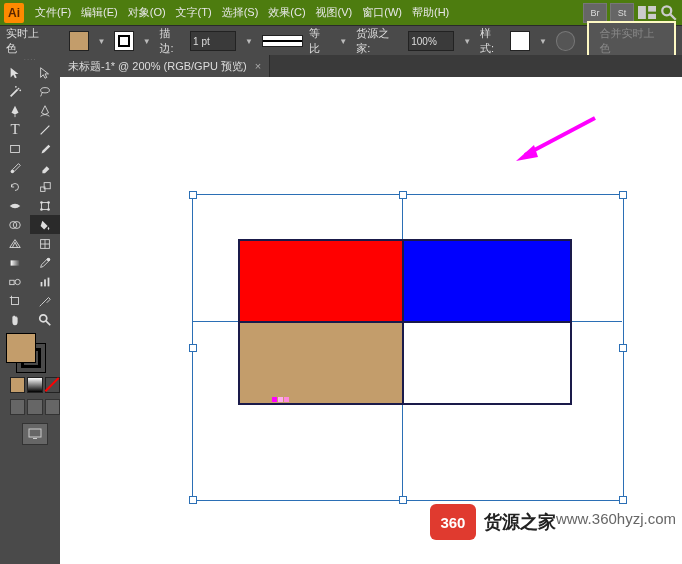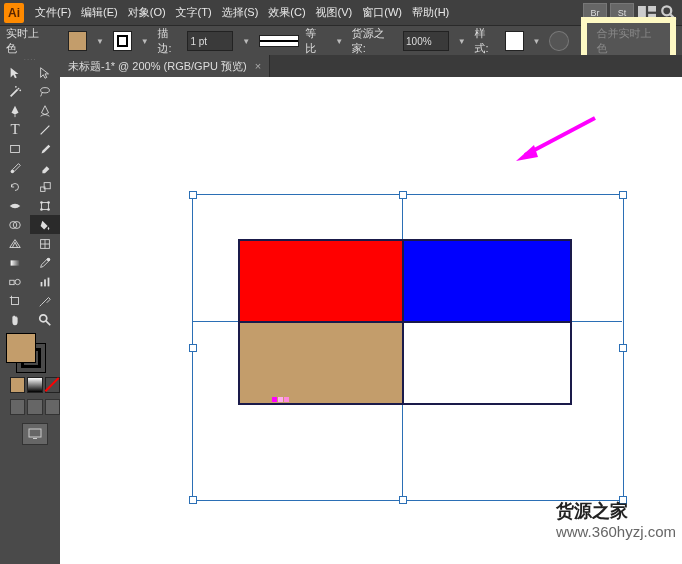--- a/index.html
+++ b/index.html
@@ -1,35 +1,35 @@
 <!DOCTYPE html>
 <html><head>
 <meta charset="utf-8">
 <style>
   html,body{margin:0;padding:0;width:682px;height:564px;background:#fff;font-family:"Microsoft YaHei",sans-serif;font-size:11px;color:#ccc;overflow:hidden}
   .app{width:682px;height:564px;position:relative;background:#fff}
-  .menubar{height:25px;background:#404040;display:flex;align-items:center;padding:0 4px;gap:0}
+  .menubar{height:25px;background:#4d7c0f;display:flex;align-items:center;padding:0 4px;gap:0}
   .ai-logo{width:20px;height:20px;background:#ff8a00;color:#5a2500;display:flex;align-items:center;justify-content:center;font-weight:bold;font-size:12px;border-radius:2px;margin-right:6px}
   .menu-item{color:#e8e8e8;padding:3px 5px;cursor:default;font-size:11px}
   .menu-spacer{flex:1}
   .menu-btn{width:22px;height:18px;background:#666;border:1px solid #777;display:flex;align-items:center;justify-content:center;font-size:9px;color:#ddd;margin-left:3px}
   .menu-icon{width:18px;height:14px;margin-left:4px;display:flex;align-items:center;justify-content:center}
   .controlbar{height:30px;background:#4a4a4a;border-top:1px solid #2a2a2a;display:flex;align-items:center;padding:0 6px;gap:6px}
   .ctrl-label{color:#ddd;font-size:11px}
   .swatch{width:18px;height:18px;border:1px solid #222}
   .fill-sw{background:#c39d6b}
   .stroke-sw{background:#fff;position:relative}
   .stroke-sw::after{content:"";position:absolute;inset:3px;border:2px solid #000}
   .dd{width:14px;height:14px;color:#bbb;font-size:8px;display:flex;align-items:center;justify-content:center}
   .ctrl-input{width:40px;height:18px;background:#3a3a3a;border:1px solid #222;color:#ddd;font-size:10px;padding:0 2px}
   .stroke-preview{width:40px;height:10px;background:#fff;border:1px solid #222;position:relative}
   .stroke-preview::after{content:"";position:absolute;left:0;right:0;top:4px;height:2px;background:#000}
   .style-sw{width:18px;height:18px;background:#fff;border:1px solid #222}
   .globe{width:18px;height:18px;border:1px solid #777;border-radius:50%;background:#555;position:relative}
-  .disabled-btn{padding:3px 10px;background:#555;color:#888;border:6px solid #fef9c3;font-size:11px}
+  .disabled-btn{padding:3px 10px;background:#555;color:#888;border:2px solid #fef9c3;font-size:11px}
   .below-bars{position:absolute;left:0;top:55px;right:0;bottom:0}
   .tools{position:absolute;left:0;top:0;width:60px;bottom:0;background:#4a4a4a;border-right:1px solid #2a2a2a}
   .tool-grip{height:8px;display:flex;align-items:center;justify-content:center;color:#777;font-size:8px;letter-spacing:1px}
   .tool-grid{display:grid;grid-template-columns:1fr 1fr}
   .tool{height:19px;display:flex;align-items:center;justify-content:center;color:#ddd;font-size:13px;cursor:default}
   .tool.sel{background:#2a2a2a}
   .tool svg{width:14px;height:14px}
   .fs-block{padding:4px 0 0 6px}
   .fs-stack{position:relative;width:40px;height:40px}
   .fs-fill{position:absolute;left:0;top:0;width:28px;height:28px;background:#c39d6b;border:1px solid #000}
@@ -49,21 +49,21 @@
   .tab{height:22px;background:#4a4a4a;color:#ddd;font-size:11px;padding:0 8px;display:flex;align-items:center;gap:8px;border-right:1px solid #2a2a2a}
   .tab-x{color:#aaa;font-size:11px;cursor:default}
   .canvas{position:absolute;left:0;top:22px;right:0;bottom:0;background:#fff}
   
   .bbox{position:absolute;border:1px solid #2b6fb5}
   .handle{position:absolute;width:6px;height:6px;background:#fff;border:1px solid #2b6fb5}
   .shape{position:absolute;border:2px solid #1a1a4a}
   .arrow{position:absolute;width:90px;height:50px}
   .watermark{position:absolute;right:6px;bottom:24px;display:flex;align-items:center;gap:8px}
   .wm-logo{width:46px;height:36px;background:#e03a2f;color:#fff;border-radius:6px;display:flex;align-items:center;justify-content:center;font-weight:bold;font-size:15px}
-  .wm-txt{display:flex;flex-direction:column;align-items:flex-start;color:#333}
+  .wm-txt{display:flex;align-items:flex-start;color:#333}
   .wm-t1{font-size:18px;font-weight:bold;color:#222}
   .wm-t2{font-size:15px;color:#666}
 </style>
 </head>
 <body>
 
 <div class="app">
 
   <div class="menubar">
     <div class="ai-logo">Ai</div>
@@ -349,20 +349,21 @@
         <div class="handle" style="left:129px;top:419px"></div>
         <div class="handle" style="left:339px;top:419px"></div>
         <div class="handle" style="left:559px;top:419px"></div>
 
         <svg class="arrow" style="left:450px;top:36px" viewBox="0 0 90 50">
           <line x1="85" y1="5" x2="15" y2="42" stroke="#ff00ff" stroke-width="4"></line>
           <polygon points="6,48 24,32 28,44" fill="#ff00ff"></polygon>
         </svg>
 
         <div class="watermark">
+          <div class="wm-logo">360</div>
           <div class="wm-txt">
             <div class="wm-t1">货源之家</div>
             <div class="wm-t2">www.360hyzj.com</div>
           </div>
         </div>
       </div>
     </div>
   </div>
 </div>
 

